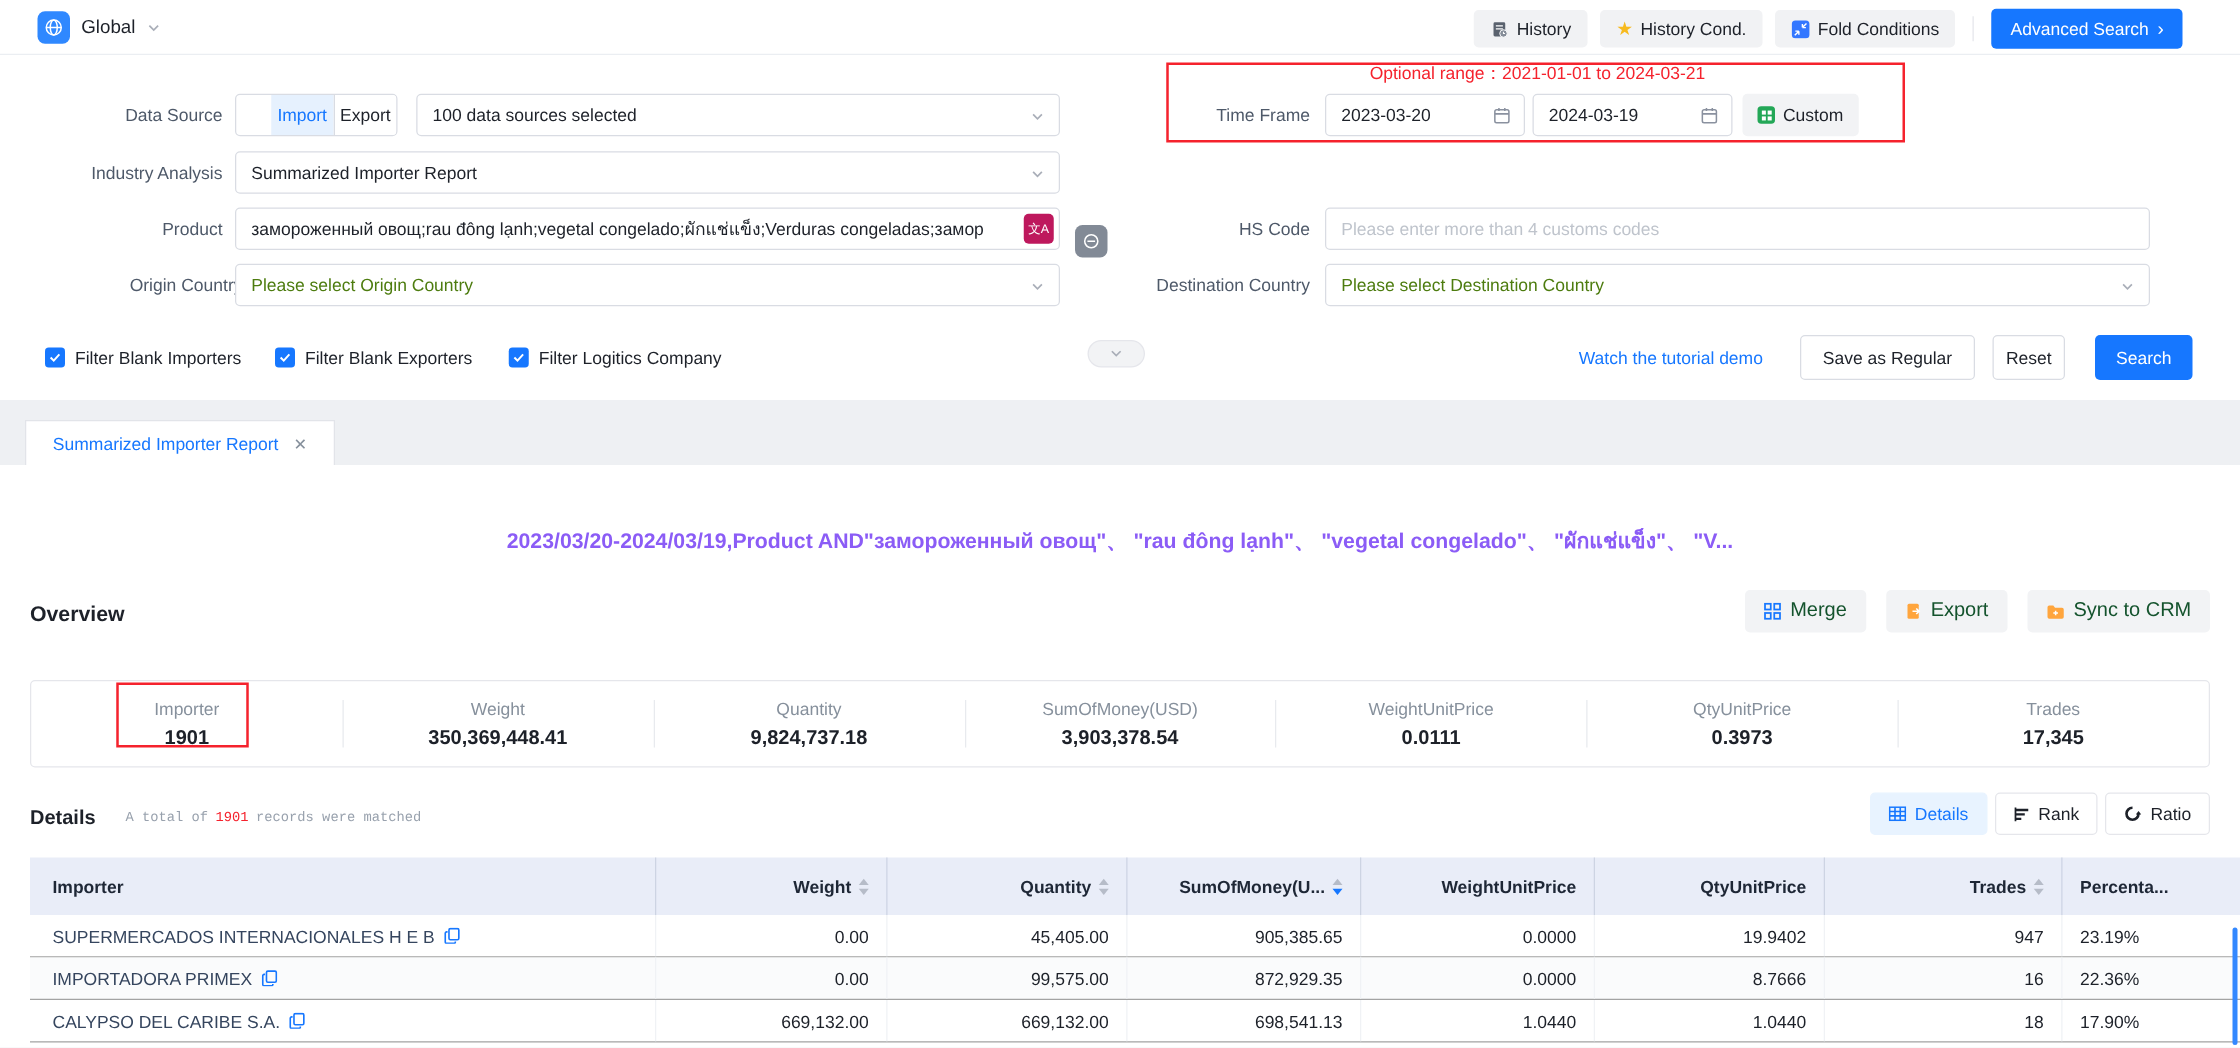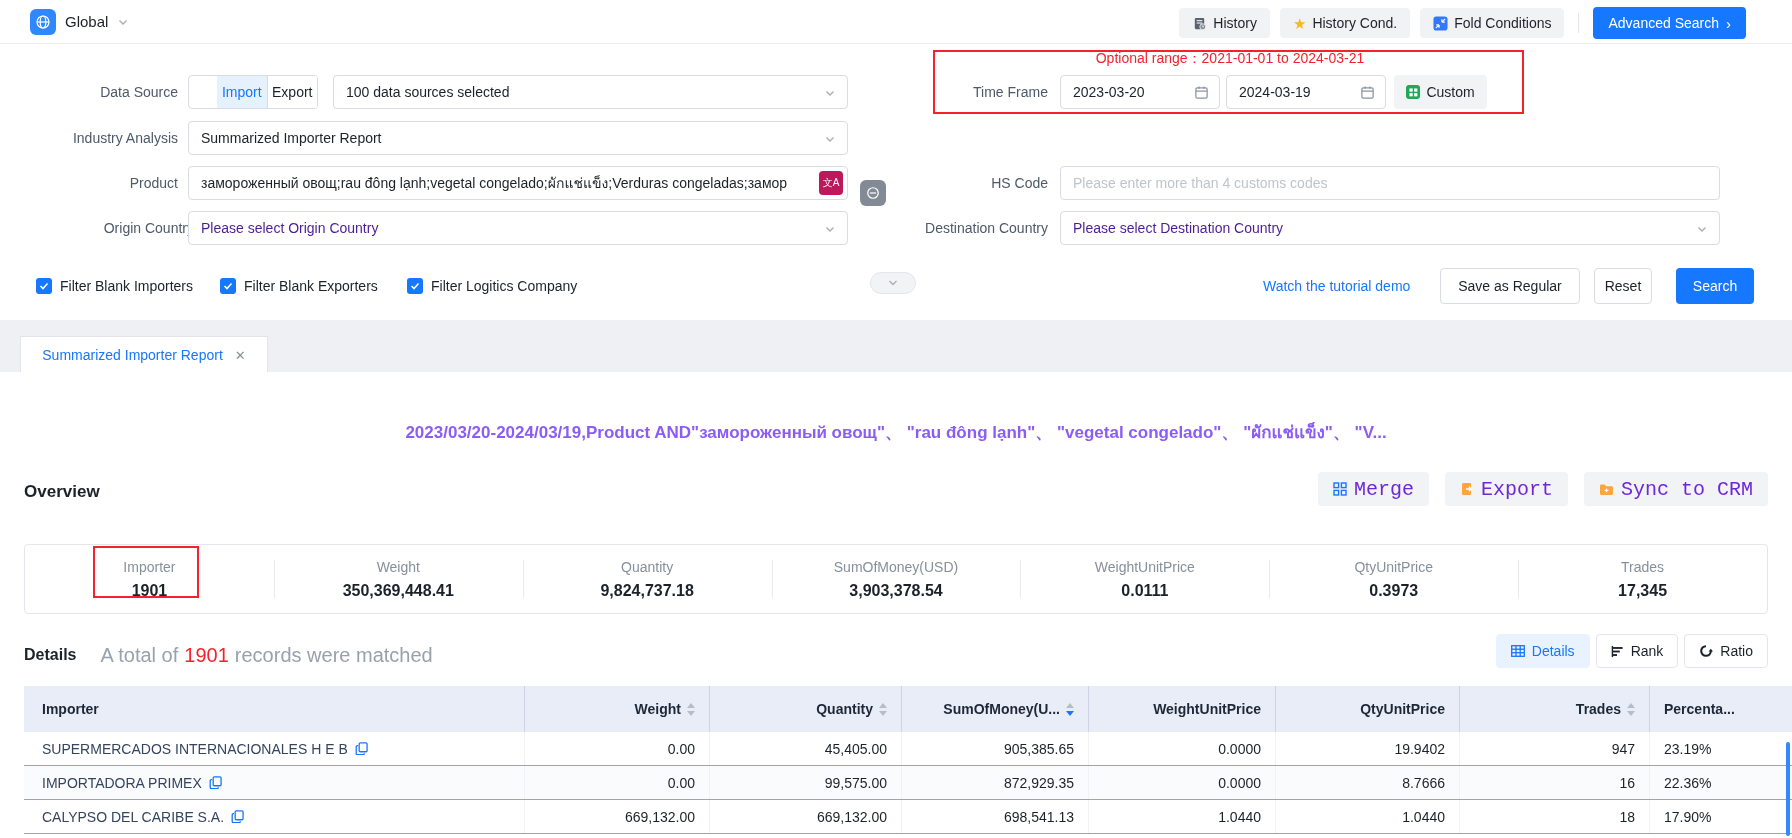--- a/index.html
+++ b/index.html
@@ -16,21 +16,21 @@
   .tb-divider { width:1px; height:20px; background:#e5e6eb; margin:0 4px; }
   .adv-btn { height:32px; background:#1677ff; color:#fff; border:none; border-radius:4px; padding:0 15px; font-size:14px; display:flex; align-items:center; gap:7px; font-family:inherit; cursor:pointer; }
   .star-ico { color:#f7ba1e; font-size:15px; line-height:1; }
 
   
   .form-card { position:absolute; left:0; top:44px; width:1792px; height:276px; background:#fff; }
   .flabel { position:absolute; width:178px; text-align:right; font-size:14px; color:#4e5969; line-height:34px; }
   .flabel.right-col { left:870px; }
   .finput, .fselect { position:absolute; height:34px; border:1px solid #d9dce3; border-radius:4px; background:#fff; font-size:14px; color:#1d2129; font-family:inherit; padding:0 12px; }
   .fselect { display:flex; align-items:center; cursor:pointer; }
-  .fselect .ph { color:#4c1d95; }
+  .fselect .ph { color:#4d7c0f; }
   .fselect .chev { position:absolute; right:11px; top:11px; }
   input::placeholder { color:#bfc4cc; }
 
   .seg { position:absolute; left:188px; top:31px; width:130px; height:34px; border:1px solid #d9dce3; border-radius:4px; display:flex; overflow:hidden;padding-left:28px; }
   .seg-item { flex:1; display:flex; align-items:center; justify-content:center; font-size:14px; cursor:pointer; background:#fff; color:#1d2129; }
   .seg-item.active { background:#e6f1fe; color:#1677ff; }
   .seg-item + .seg-item { border-left:1px solid #d9dce3; }
 
   .optional-range { position:absolute; left:1040px; top:6px; width:380px; text-align:center; font-size:14px; color:#f5222d; }
   .date-input { position:absolute; top:31px; width:160px; height:34px; border:1px solid #d9dce3; border-radius:4px; font-size:14px; display:flex; align-items:center; padding:0 10px 0 12px; justify-content:space-between; cursor:pointer; }
@@ -57,31 +57,31 @@
   
   .tab-active { position:absolute; left:20px; top:336px; width:248px; height:37px; background:#fff; border:1px solid #e2e4e9; border-bottom:none; display:flex; align-items:center; justify-content:center; gap:12px; cursor:pointer; }
   .tab-title { font-size:14px; color:#1677ff; }
   .tab-close { font-size:13px; color:#86909c; cursor:pointer; }
 
   
   .content { position:absolute; left:0; top:372px; width:1792px; height:466px; background:#fff; }
   .query-title { position:absolute; left:0; top:46px; width:100%; text-align:center; font-size:17px; font-weight:600; color:#8b5cf6; }
   .overview-title { position:absolute; left:24px; top:110px; font-size:17px; font-weight:bold; color:#1d2129; }
   .ov-actions { position:absolute; right:24px; top:100px; display:flex; gap:16px; }
-  .ov-btn { height:34px; background:#f2f3f5; border:none; border-radius:4px; padding:0 15px; font-size:20px; color:#6d28d9; display:flex; align-items:center; gap:7px; font-family:Liberation Mono, monospace; cursor:pointer; }
+  .ov-btn { height:34px; background:#f2f3f5; border:none; border-radius:4px; padding:0 15px; font-size:16px; color:#14532d; display:flex; align-items:center; gap:7px; font-family:Liberation Sans, sans-serif; cursor:pointer; }
 
   .stats-card { position:absolute; left:24px; top:172px; width:1744px; height:70px; border:1px solid #e5e6eb; border-radius:4px; display:flex; background:#fff; }
   .stat { flex:1; display:flex; flex-direction:column; align-items:center; justify-content:center; gap:7px; position:relative; }
   .stat + .stat::before { content:""; position:absolute; left:0; top:15px; bottom:15px; width:1px; background:#e8eaee; }
   .stat-label { font-size:14px; color:#86909c; }
   .stat-value { font-size:16px; font-weight:bold; color:#1d2129; }
 
   .details-bar { position:absolute; left:24px; top:266px; height:34px; display:flex; align-items:center; }
   .details-title { font-size:16px; font-weight:bold; color:#1d2129; }
-  .match-text { margin-left:24px; font-size:20px; color:#98a1ad; }
+  .match-text { margin-left:24px; font-size:11px; color:#98a1ad;font-family:Liberation Mono, monospace; }
   .match-count { color:#f5222d; padding:0 6px; }
   .view-switch { position:absolute; right:24px; top:262px; display:flex; gap:6px; }
   .view-btn { height:34px; border-radius:4px; padding:0 14px; font-size:14px; display:flex; align-items:center; gap:7px; font-family:inherit; cursor:pointer; background:#fff; border:1px solid #e5e6eb; color:#1d2129; }
   .view-btn.active { background:#e8f3ff; border:1px solid #e8f3ff; color:#1677ff; }
 
   
   .rtable { position:absolute; left:24px; top:314px; width:1768px; }
   .thead { display:flex; height:46px; background:#e9edf8; }
   .th { display:flex; align-items:center; font-size:14px; font-weight:bold; color:#1e2736; border-right:1px solid #cdd4e3; }
   .th:last-child { border-right:none; }

